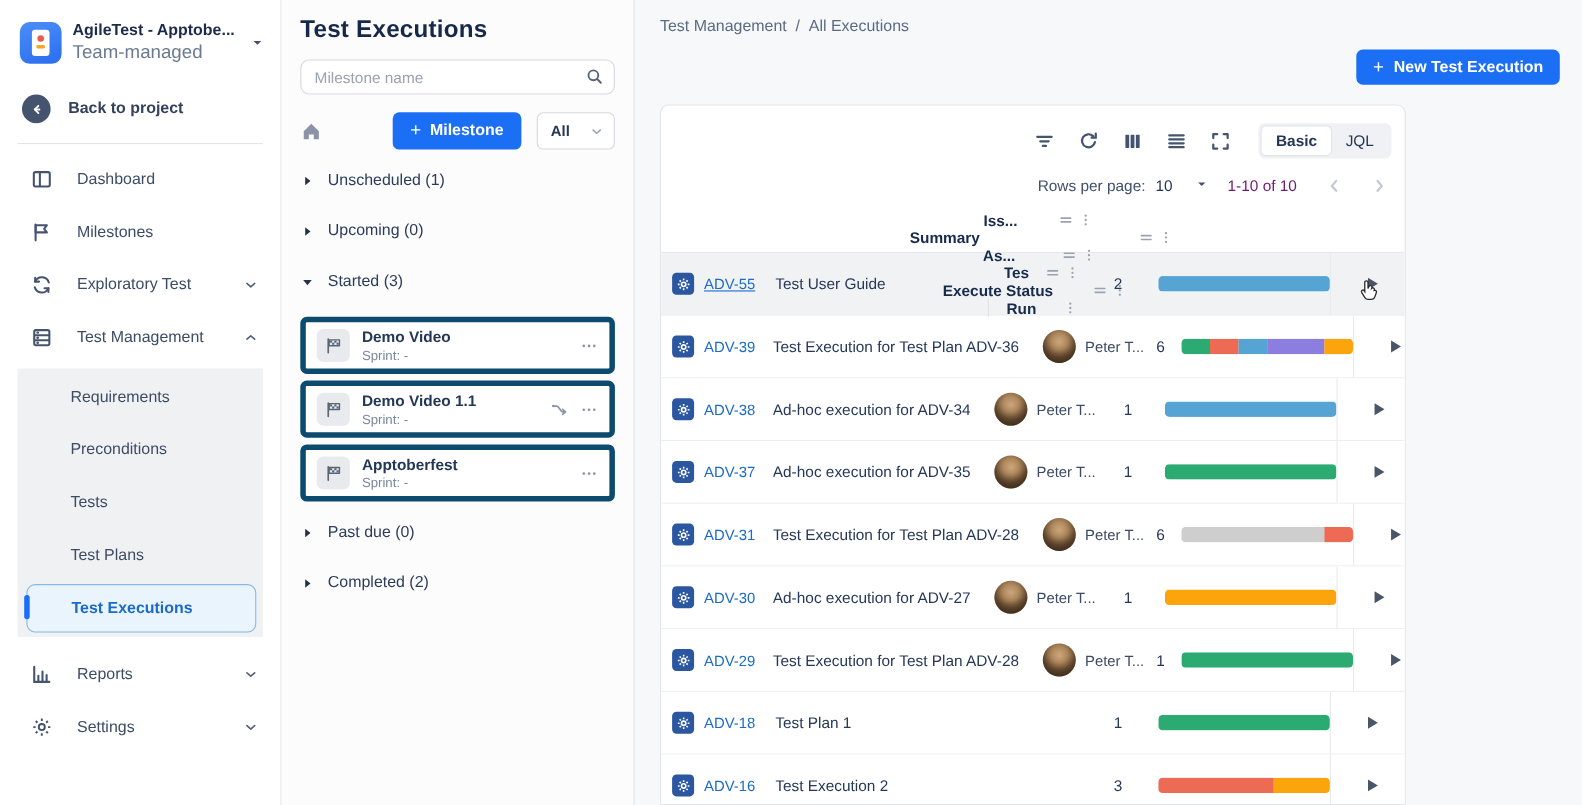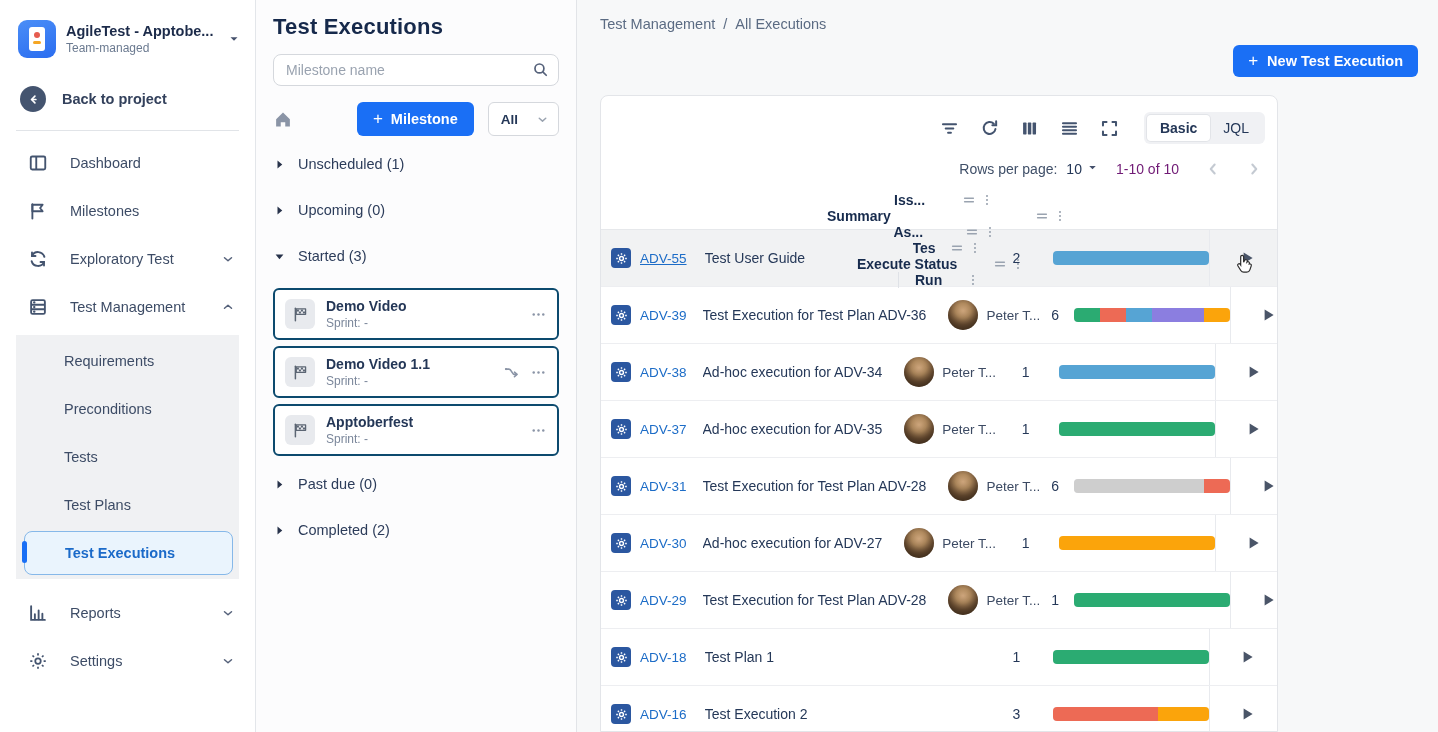--- a/index.html
+++ b/index.html
@@ -12,21 +12,21 @@
 
   
   .sidebar { position:absolute; left:0; top:0; width:256px; height:732px; background:#fff; border-right:1px solid #e3e6ea; }
   .proj { display:flex; align-items:center; gap:10px; padding:20px 14px 14px 18px; }
   .logo { width:38px; height:38px; border-radius:9px; background:linear-gradient(160deg,#4b8ef7,#2a6df0); position:relative; flex:none; }
   .logo .scr { position:absolute; left:11px; top:7px; width:16px; height:24px; background:#fff; border-radius:3px; }
   .logo .d1 { position:absolute; left:16px; top:12px; width:6px; height:6px; border-radius:50%; background:#e65c4f; }
   .logo .d2 { position:absolute; left:15px; top:21px; width:8px; height:3px; border-radius:2px; background:#f5a623; }
   .proj-meta { flex:1; min-width:0; }
   .proj-name { font-size:14.5px; font-weight:700; color:#1c2b4a; white-space:nowrap; }
-  .proj-type { font-size:12px; color:#6b7a90; margin-top:2px; }
+  .proj-type { font-size:17px; color:#6b7a90; margin-top:2px; }
   .proj-caret { width:14px; height:14px; color:#44506b; flex:none; }
 
   .back { display:flex; align-items:center; gap:16px; padding:14px 18px 16px 20px; cursor:pointer; }
   .back-circle { width:26px; height:26px; border-radius:50%; background:#44546f; display:flex; align-items:center; justify-content:center; flex:none; }
   .back-circle .ic { width:15px; height:15px; }
   .back-label { font-size:14.5px; font-weight:600; color:#33415c; }
   .sb-divider { height:1px; background:#e1e4e8; margin:2px 16px 8px; }
 
   .nav-item { display:flex; align-items:center; height:48px; padding:0 20px 0 28px; cursor:pointer; color:#3d4c66; }
   .nav-item .nico { width:20px; height:20px; color:#44546f; margin-right:22px; flex:none; }
@@ -52,21 +52,21 @@
   .ptool-spacer { flex:1; }
   .btn-milestone { height:34px; background:var(--accent); color:#fff; border:none; border-radius:6px; font-size:14.5px; font-weight:700; padding:0 16px; display:flex; align-items:center; gap:8px; cursor:pointer; font-family:"Liberation Sans",sans-serif; }
   .btn-milestone .plus { font-size:17px; font-weight:400; }
   .btn-all { height:34px; margin-left:14px; background:#fff; border:1px solid #d5d8dd; border-radius:6px; font-size:13.5px; font-weight:700; color:#243757; padding:0 9px 0 12px; display:flex; align-items:center; gap:18px; cursor:pointer; font-family:"Liberation Sans",sans-serif; }
   .btn-all .ic { width:13px; height:13px; color:#9aa3b0; }
 
   .tree { margin-top:14px; }
   .group-row { display:flex; align-items:center; height:28px; margin-bottom:18px; cursor:pointer; }
   .group-caret { width:13px; height:13px; color:#27324a; margin-right:12px; flex:none; }
   .group-label { font-size:14.5px; font-weight:500; color:#2c3c5a; }
-  .mcard { background:#fff; border:2px solid #0c4a6e; border-radius:6px; height:52px; display:flex; align-items:center; padding:0 10px; margin-bottom:6px; cursor:pointer; }
+  .mcard { background:#fff; border:5px solid #0c4a6e; border-radius:6px; height:52px; display:flex; align-items:center; padding:0 10px; margin-bottom:6px; cursor:pointer; }
   .flagbox { width:30px; height:30px; border-radius:6px; background:#e8eaee; color:#5b6573; display:flex; align-items:center; justify-content:center; flex:none; }
   .flagbox .ic { width:17px; height:17px; }
   .mtext { flex:1; min-width:0; margin-left:11px; }
   .mname { font-size:14px; font-weight:600; color:#243757; }
   .msprint { font-size:12px; color:#7a869a; margin-top:2px; }
   .mcard .ric { width:17px; height:17px; color:#8a94a6; margin-left:10px; cursor:pointer; flex:none; }
 
   
   .main { position:absolute; left:577px; top:0; right:0; height:732px; }
   .breadcrumb { position:absolute; left:23px; top:16px; font-size:14.5px; color:#5b6b83; display:flex; gap:8px; }
@@ -74,21 +74,21 @@
   .btn-new .plus { font-size:17px; font-weight:400; }
 
   .card { position:absolute; left:23px; top:95px; width:678px; height:637px; background:#fff; border:1px solid #e3e5e9; border-radius:8px 8px 0 0; overflow:hidden; }
   .card-toolbar { margin:14px 12px 0; height:36px; display:flex; align-items:center; justify-content:flex-end; gap:21px; }
   .tb-ic { width:19px; height:19px; color:#44546f; cursor:pointer; }
   .seg { background:#f0f1f4; border-radius:6px; padding:3px; display:flex; margin-left:4px; }
   .seg-item { font-size:14px; color:#243757; padding:5px 13px; border-radius:4px; cursor:pointer; }
   .seg-item.on { background:#fff; box-shadow:0 0 0 1px #e2e4e8; font-weight:600; }
 
   .pager { height:46px; display:flex; align-items:center; justify-content:flex-end; padding-right:14px; gap:9px; font-size:14px; color:#3f4f68; }
-  .pager .psize { display:flex; align-items:flex-start; gap:4px; color:#243757; cursor:pointer; margin-right:8px; }
+  .pager .psize { display:flex; align-items:flex-start; gap:20px; color:#243757; cursor:pointer; margin-right:8px; }
   .pager .psize .ic { width:13px; height:13px; color:#44506b; }
   .pager .range { color:#701a75; margin-right:16px; }
   .pg-chev { width:18px; height:18px; color:#c4cad2; cursor:pointer; }
   .pg-chev + .pg-chev { margin-left:14px; }
 
   .thead { height:38px; display:flex; align-items:center; border-bottom:1px solid #e6e8eb;flex-direction:column; }
   .th { height:100%; display:flex; align-items:center; position:relative; }
   .th .th-label { font-size:14px; font-weight:700; color:#172b4d; white-space:nowrap; overflow:hidden; flex:1; }
   .th .hic { width:14px; height:14px; color:#9aa3b0; margin-left:4px; cursor:pointer; flex:none; }
   .th:not(.col5)::after { content:""; position:absolute; right:0; top:9px; bottom:9px; width:2px; background:#dfe2e7; border-radius:1px; }

